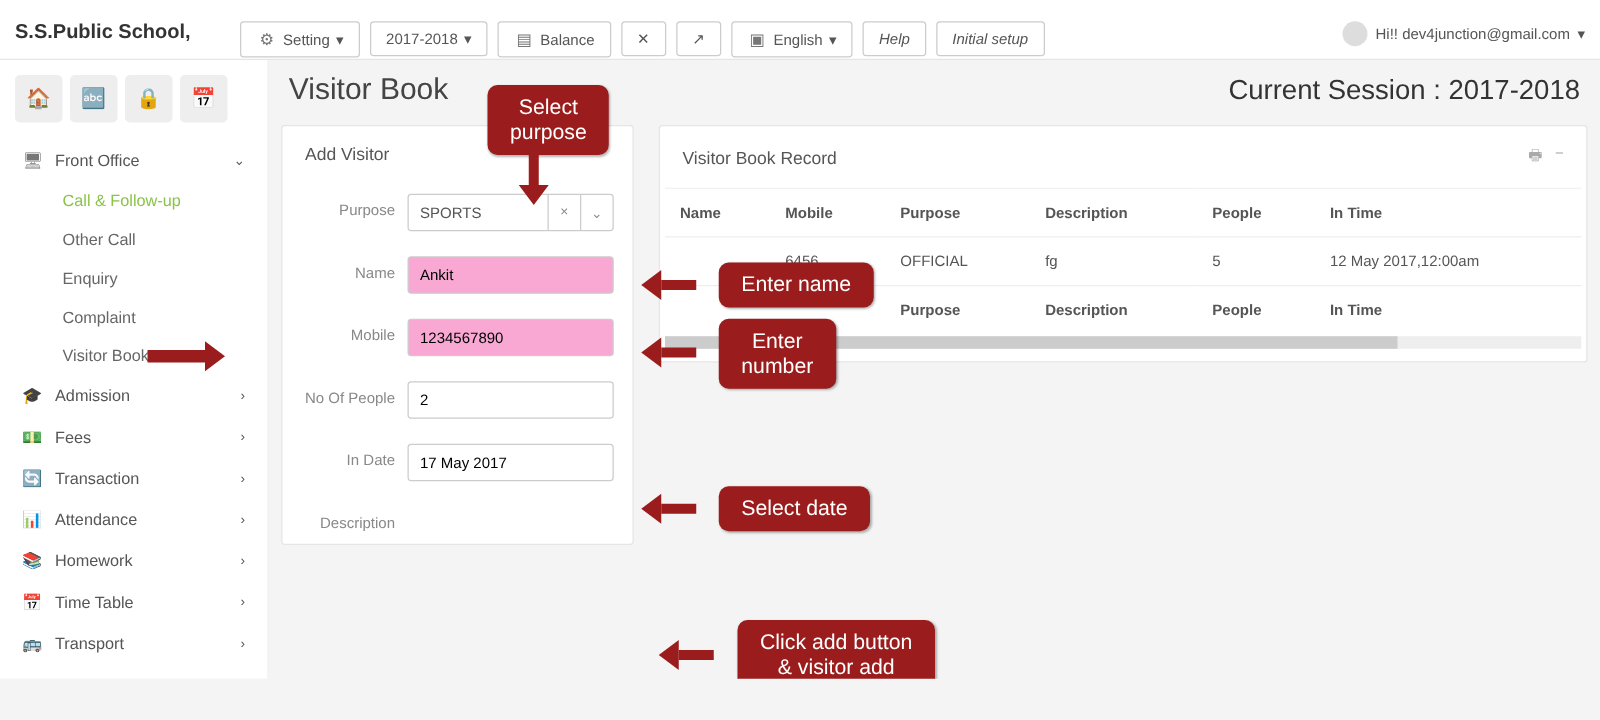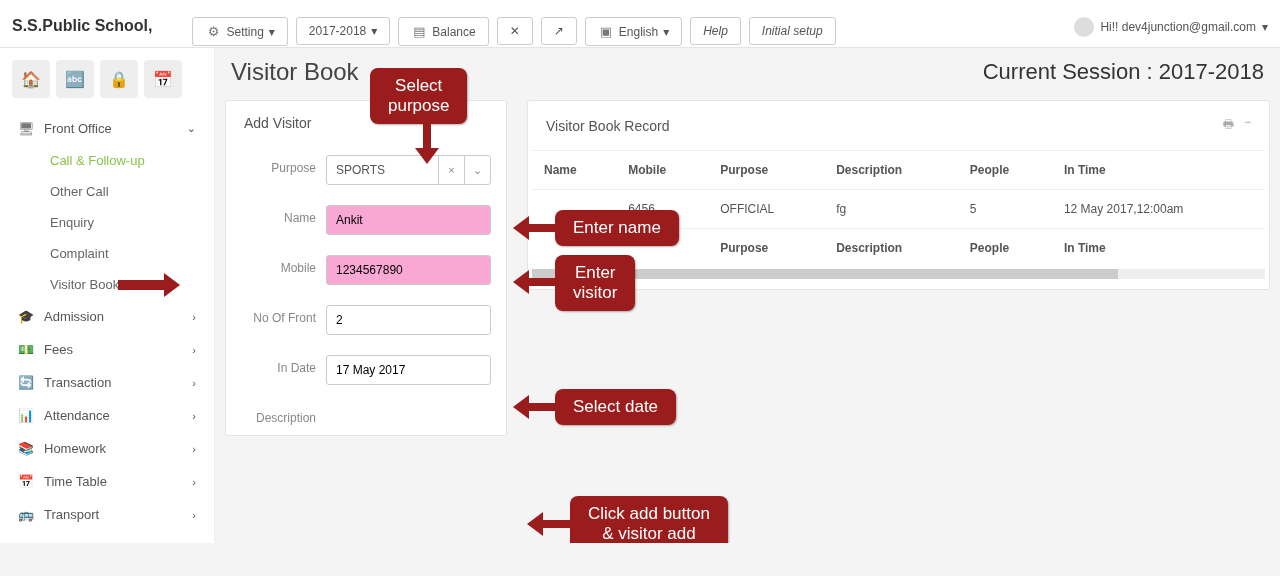--- a/index.html
+++ b/index.html
@@ -39,21 +39,21 @@
   .textarea { width: 100%; height: 46px; padding: 7px 9px; border: 1px solid #ccc; border-radius: 3px; font-size: 12px; resize: both; }
   .addbar { text-align: right; padding: 0 15px 15px; }
   .addbtn { background: #29a3d5; color: #fff; border: none; padding: 6px 14px; font-size: 12px; border-radius: 2px; cursor: pointer; }
   table { width: 100%; border-collapse: collapse; font-size: 12px; }
   th, td { text-align: left; padding: 12px 12px; border-top: 1px solid #eee; color: #555; }
   th { font-weight: bold; }
   .tcontainer { overflow-x: auto; padding: 0 4px 10px 4px; }
   .scroll-hint { height: 10px; background: #eee; position: relative; margin-top: 2px; }
   .scroll-thumb { position: absolute; left:0; width:80%; height:100%; background:#ccc; }
   
-  .callout { position: absolute; background: #9a1c1c; color: #fff; border-radius: 8px; padding: 8px 18px; font-family: "Century Gothic", Arial, sans-serif; font-size: 17px; text-align: center; white-space: nowrap; z-index: 20; box-shadow: 1px 1px 2px rgba(0,0,0,.3); pointer-events: none; }
+  .callout { position: absolute; background: #9a1c1c; color: #fff; border-radius: 8px; padding: 8px 18px; font-family: "Century Gothic", Arial, sans-serif; font-size: 17px; text-align: center; white-space: nowrap; z-index: 20; box-shadow: 1px 1px 2px rgba(0,0,0,.3); pointer-events: none; margin-left: 20px; }
   .arrow-left { position: absolute; width: 44px; height: 24px; z-index: 20; pointer-events:none; }
   .arrow-left::before { content:''; position:absolute; right:0; top:8px; width:28px; height:8px; background:#9a1c1c; }
   .arrow-left::after { content:''; position:absolute; left:0; top:0; border-right:16px solid #9a1c1c; border-top:12px solid transparent; border-bottom:12px solid transparent; }
   .arrow-down { position:absolute; width:24px; height:40px; z-index:20; pointer-events:none;}
   .arrow-down::before{content:'';position:absolute;top:0;left:8px;width:8px;height:24px;background:#9a1c1c;}
   .arrow-down::after{content:'';position:absolute;bottom:0;left:0;border-top:16px solid #9a1c1c;border-left:12px solid transparent;border-right:12px solid transparent;}
   .arrow-right-solid { position:absolute; width:62px; height:24px; z-index:20; pointer-events:none;}
   .arrow-right-solid::before{content:'';position:absolute;left:0;top:7px;width:46px;height:10px;background:#9a1c1c;}
   .arrow-right-solid::after{content:'';position:absolute;right:0;top:0;border-left:16px solid #9a1c1c;border-top:12px solid transparent;border-bottom:12px solid transparent;}
   .ico { font-size:13px; color:#777; width:16px; text-align:center;}
@@ -185,21 +185,21 @@
           <label>Name</label>
           <div class="form-ctrl"><input class="inp hl" value="Ankit" style=""></div>
         </div>
 
         <div class="form-row">
           <label>Mobile</label>
           <div class="form-ctrl"><input class="inp hl" value="1234567890" style=""></div>
         </div>
 
         <div class="form-row">
-          <label>No Of Front</label>
+          <label>No Of People</label>
           <div class="form-ctrl"><input class="inp" value="2" style=""></div>
         </div>
 
         <div class="form-row">
           <label>In Date</label>
           <div class="form-ctrl"><input class="inp" value="17 May 2017" style=""></div>
         </div>
 
         <div class="form-row">
           <label>Description</label>
@@ -252,21 +252,21 @@
 
       <div class="callout" style="left:145px; top:-32px; white-space:pre;">Select
 purpose</div>
       <div class="arrow-down" style="left:190px; top:24px;"></div>
 
       <div class="arrow-left" style="left:288px; top:116px;"></div>
       <div class="callout" style="left:330px; top:110px;text-align:center;">Enter name</div>
 
       <div class="arrow-left" style="left:288px; top:170px;"></div>
       <div class="callout" style="left:330px; top:155px; white-space:pre;">Enter
-visitor</div>
+number</div>
 
       <div class="arrow-left" style="left:288px; top:295px;"></div>
       <div class="callout" style="left:330px; top:289px;">Select date</div>
 
       <div class="arrow-left" style="left:302px; top:412px;"></div>
       <div class="callout" style="left:345px; top:396px; white-space:pre;">Click add button
 &amp; visitor add</div>
     </div>
   </div>
 </div>

